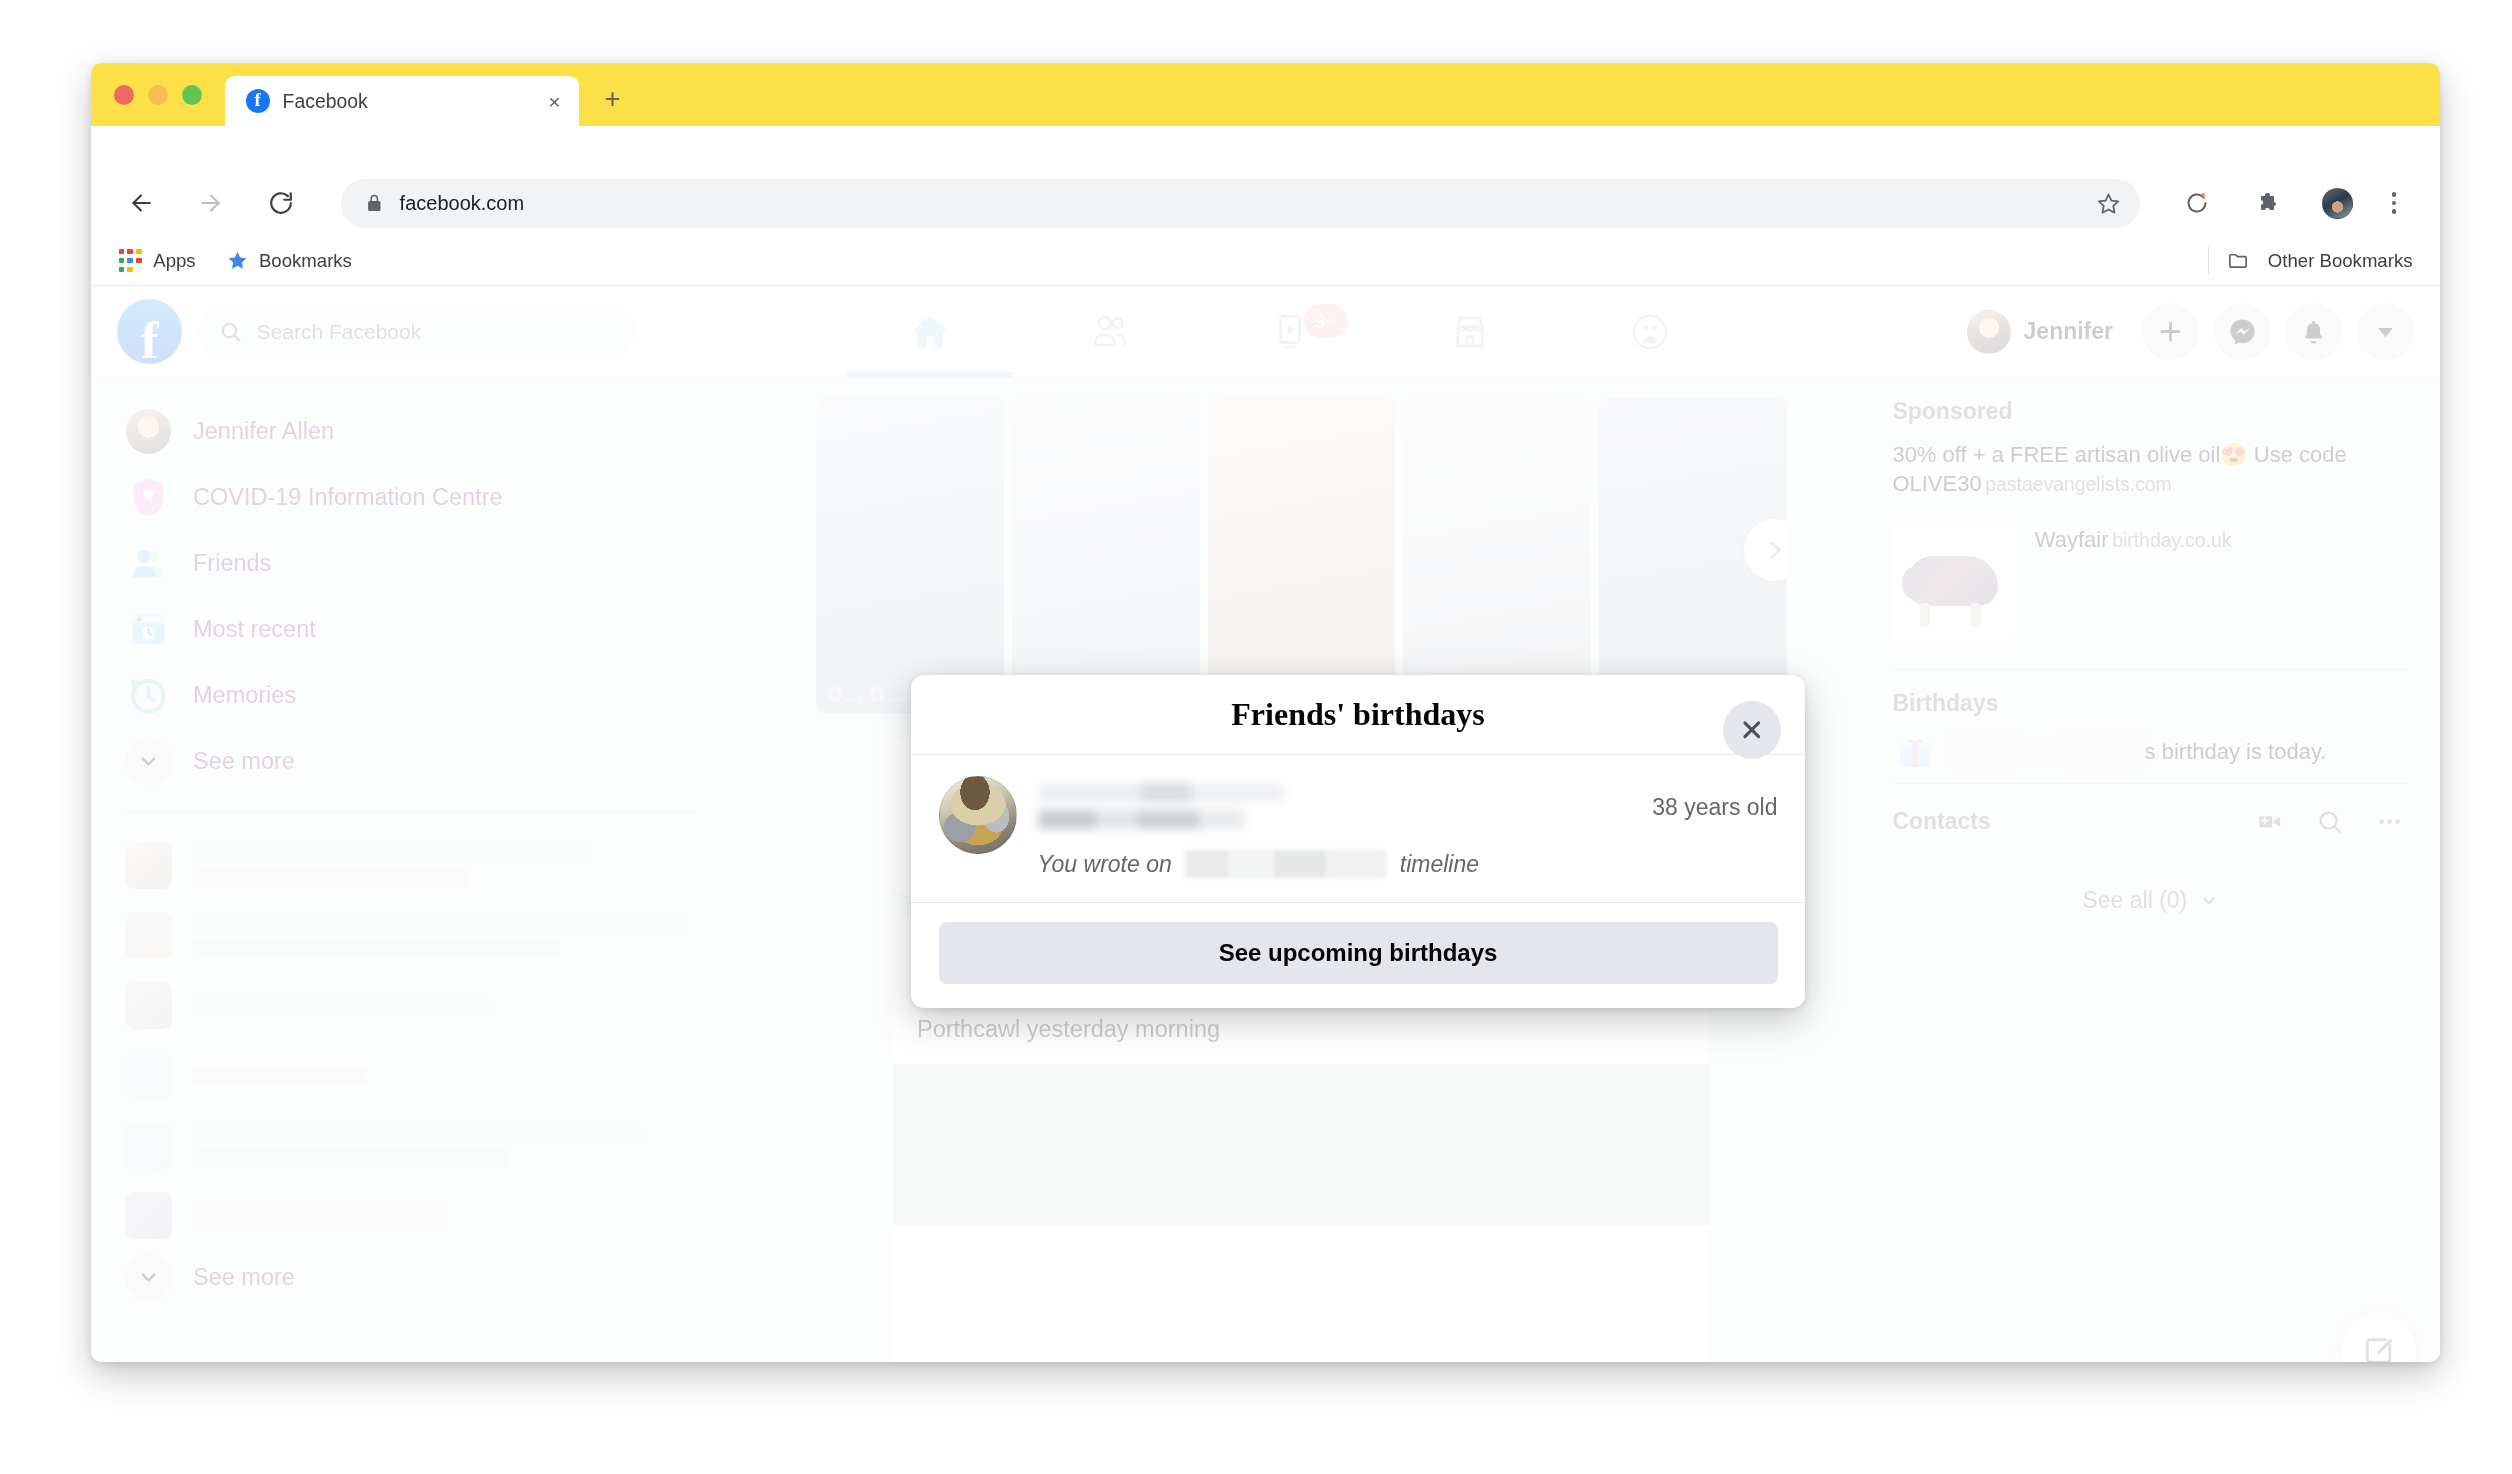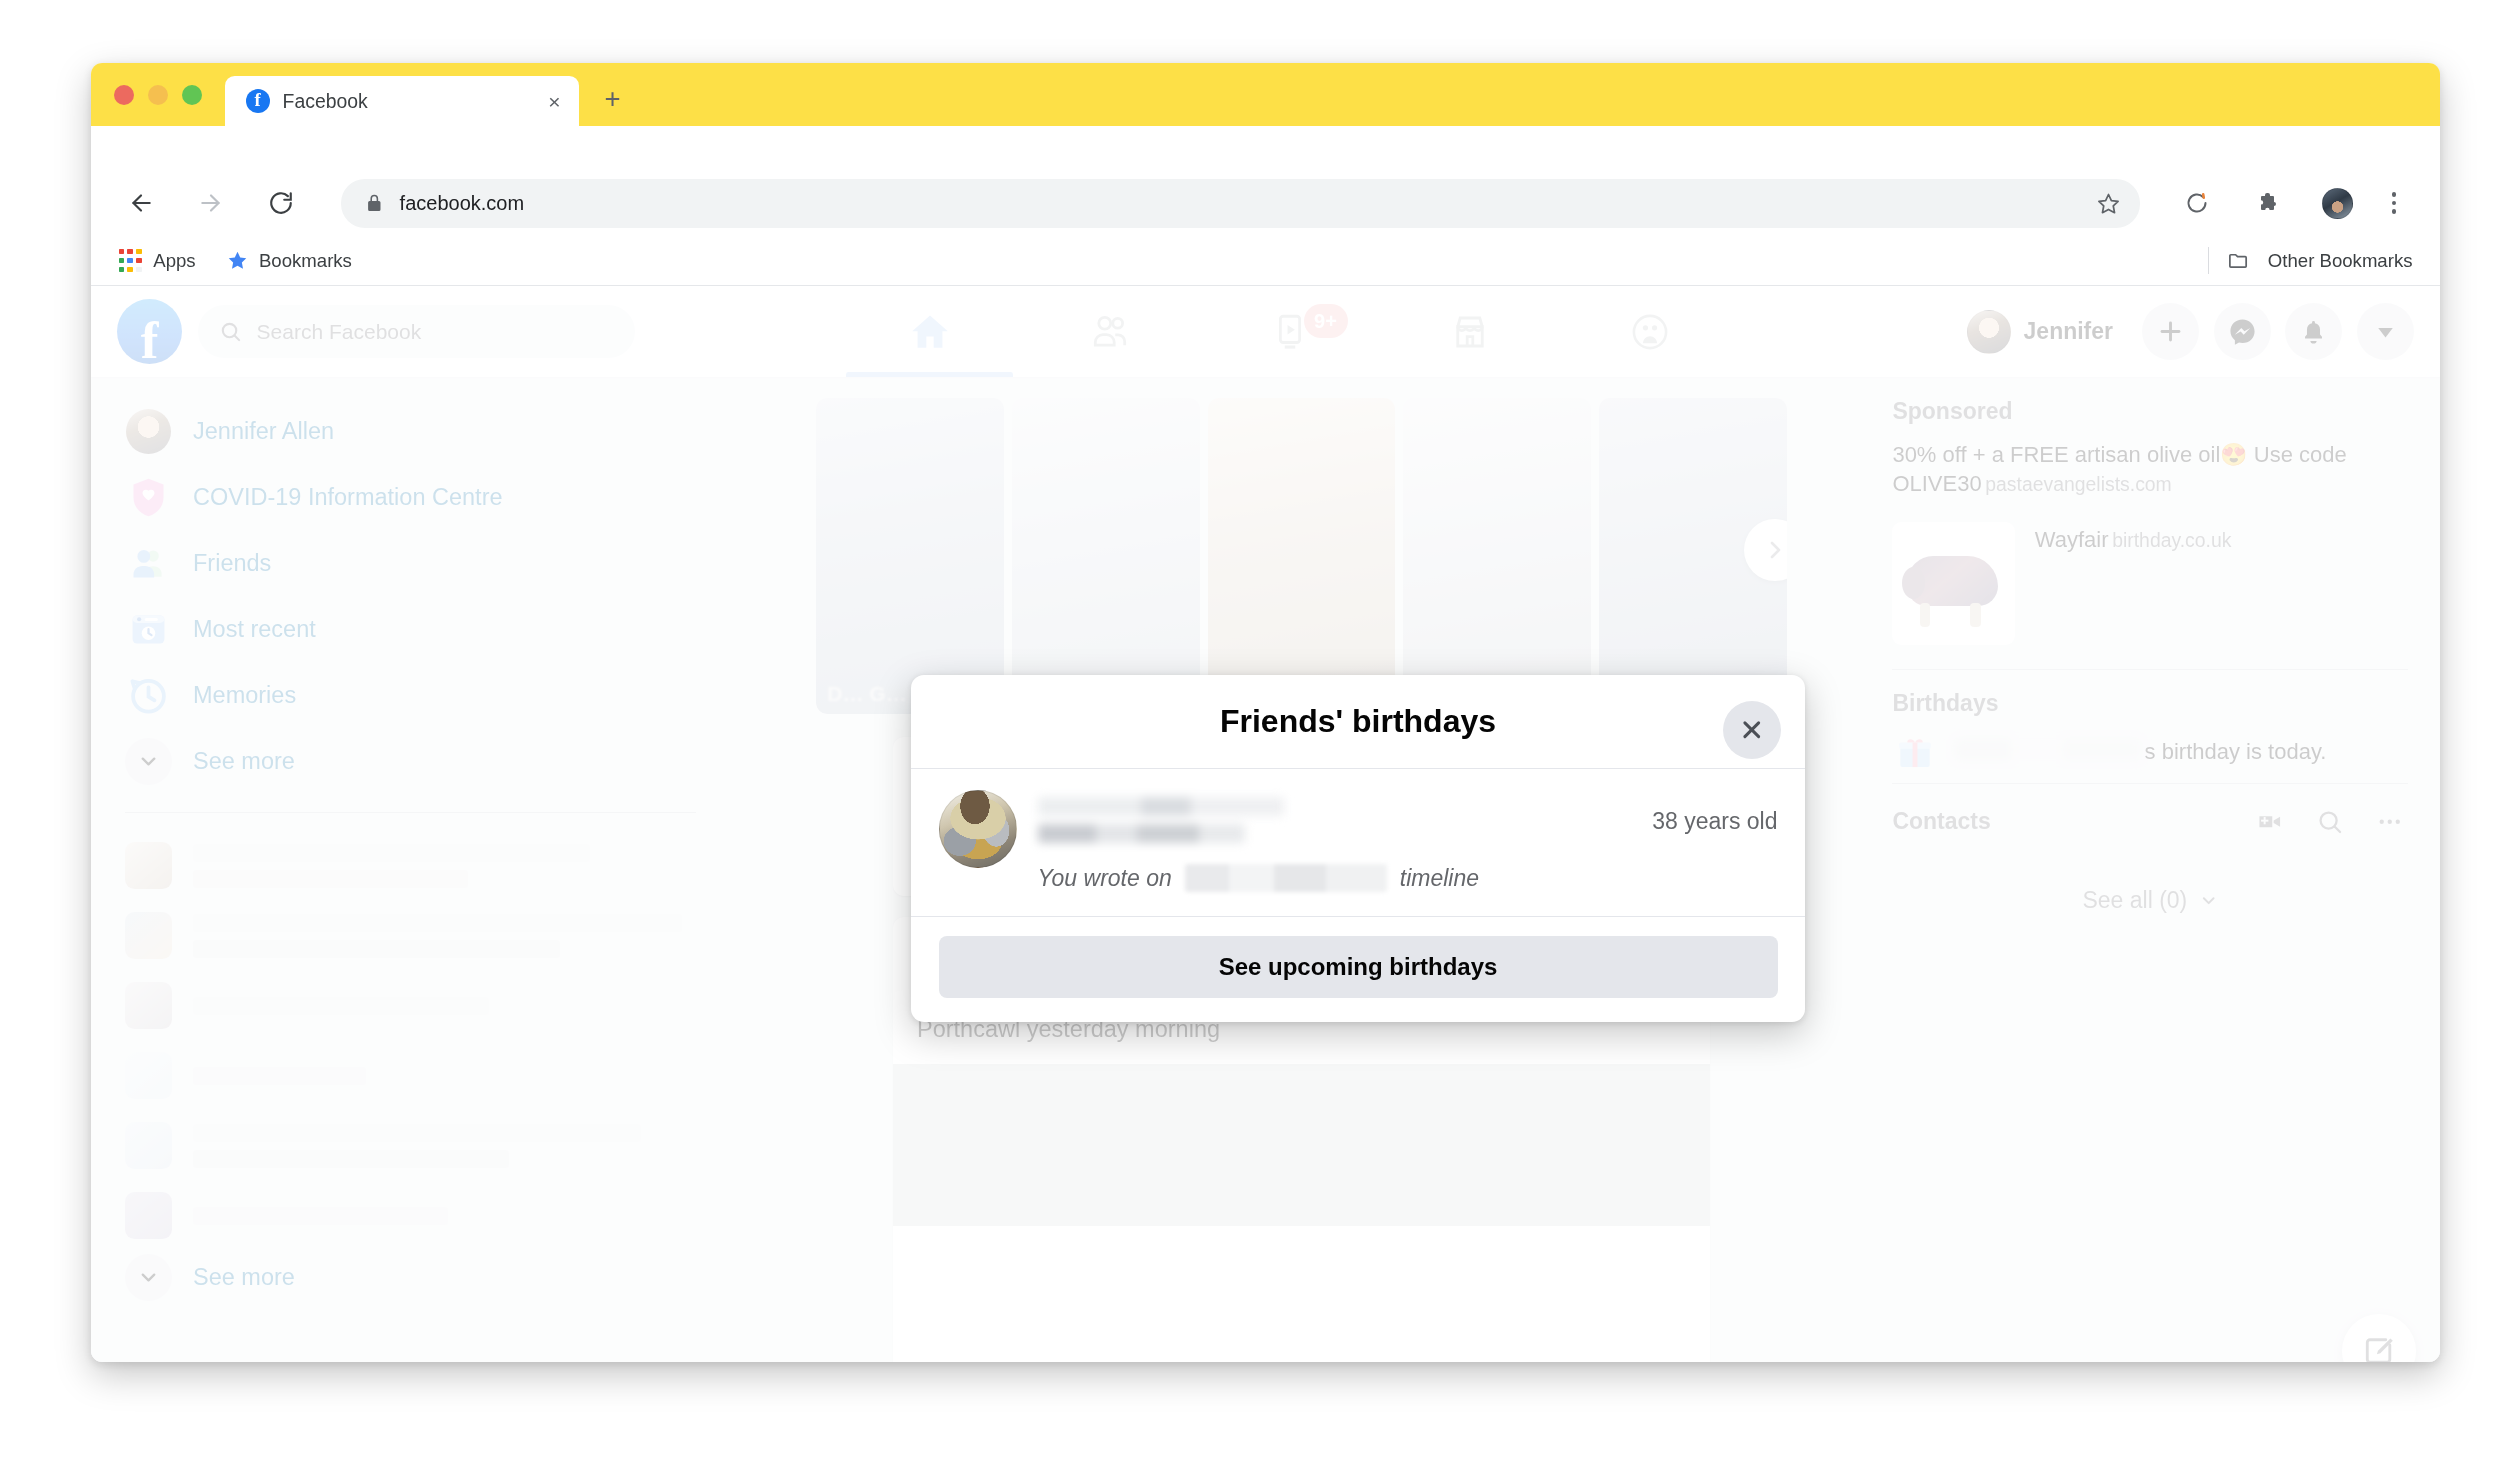--- a/index.html
+++ b/index.html
@@ -195,21 +195,21 @@
     cursor:pointer;
   }
   .circ-btn svg { width:29px; height:29px; color:#050505; }
 
   
   #fb-body { position:relative; height: calc(100% - 91px); display:flex; }
 
   
   #left-rail { width: 639px; flex:0 0 auto; padding: 21px 27.5px 0 27.5px; overflow:hidden; }
   .rail-item { display:flex; align-items:center; gap:21px; height:66px; padding-left:6.5px; border-radius:8px; cursor:pointer; }
-  .rail-item .label { font-size:23.5px; color:#0369a1; }
+  .rail-item .label { font-size:23.5px; color:#701a75; }
   .rail-ico { width:47px; height:47px; flex:0 0 auto; display:flex; align-items:center; justify-content:center; }
   .rail-ico svg { width:45px; height:45px; }
   .rail-avatar {
     width:45px; height:45px; border-radius:50%;
     background: radial-gradient(circle at 50% 40%, #f0d6c0 0 30%, transparent 31%),
                 linear-gradient(160deg,#ded5cc 0%, #a1907f 40%, #6b6b73 100%);
   }
   .chev-ico {
     width:47px; height:47px; border-radius:50%; background:#e4e6eb;
     display:flex; align-items:center; justify-content:center;
@@ -324,23 +324,24 @@
     position:absolute;
     left: 820px; top: 612px;
     width: 894px;
     z-index: 60;
     background:#ffffff;
     border-radius: 13px;
     box-shadow: 0 11.3px 37px rgba(0,0,0,0.22), 0 1.6px 6.5px rgba(0,0,0,0.10);
     overflow:hidden;
   }
   #modal-header {
-    position:relative; height:94px;
+    position:relative; height:80px;
     display:flex; align-items:center; justify-content:center;
     border-bottom:0.8px solid #e4e6eb;
+    font-family:Liberation Serif, serif;
   }
   #modal-title { font-size: 32px; font-weight:700; color:#050505; }
   #modal-close {
     position:absolute; right: 24px; top: 26px;
     width:58px; height:58px; border-radius:50%; background:#e4e6eb;
     display:flex; align-items:center; justify-content:center; cursor:pointer;
   }
   #modal-close svg { width:27.5px; height:27.5px; color:#4b4f56;}
   #modal-list { padding: 21px 27.5px 24px 27.5px; border-bottom:0.8px solid #e4e6eb;}
   .bday-entry { display:flex; align-items:flex-start; gap:21px; }

